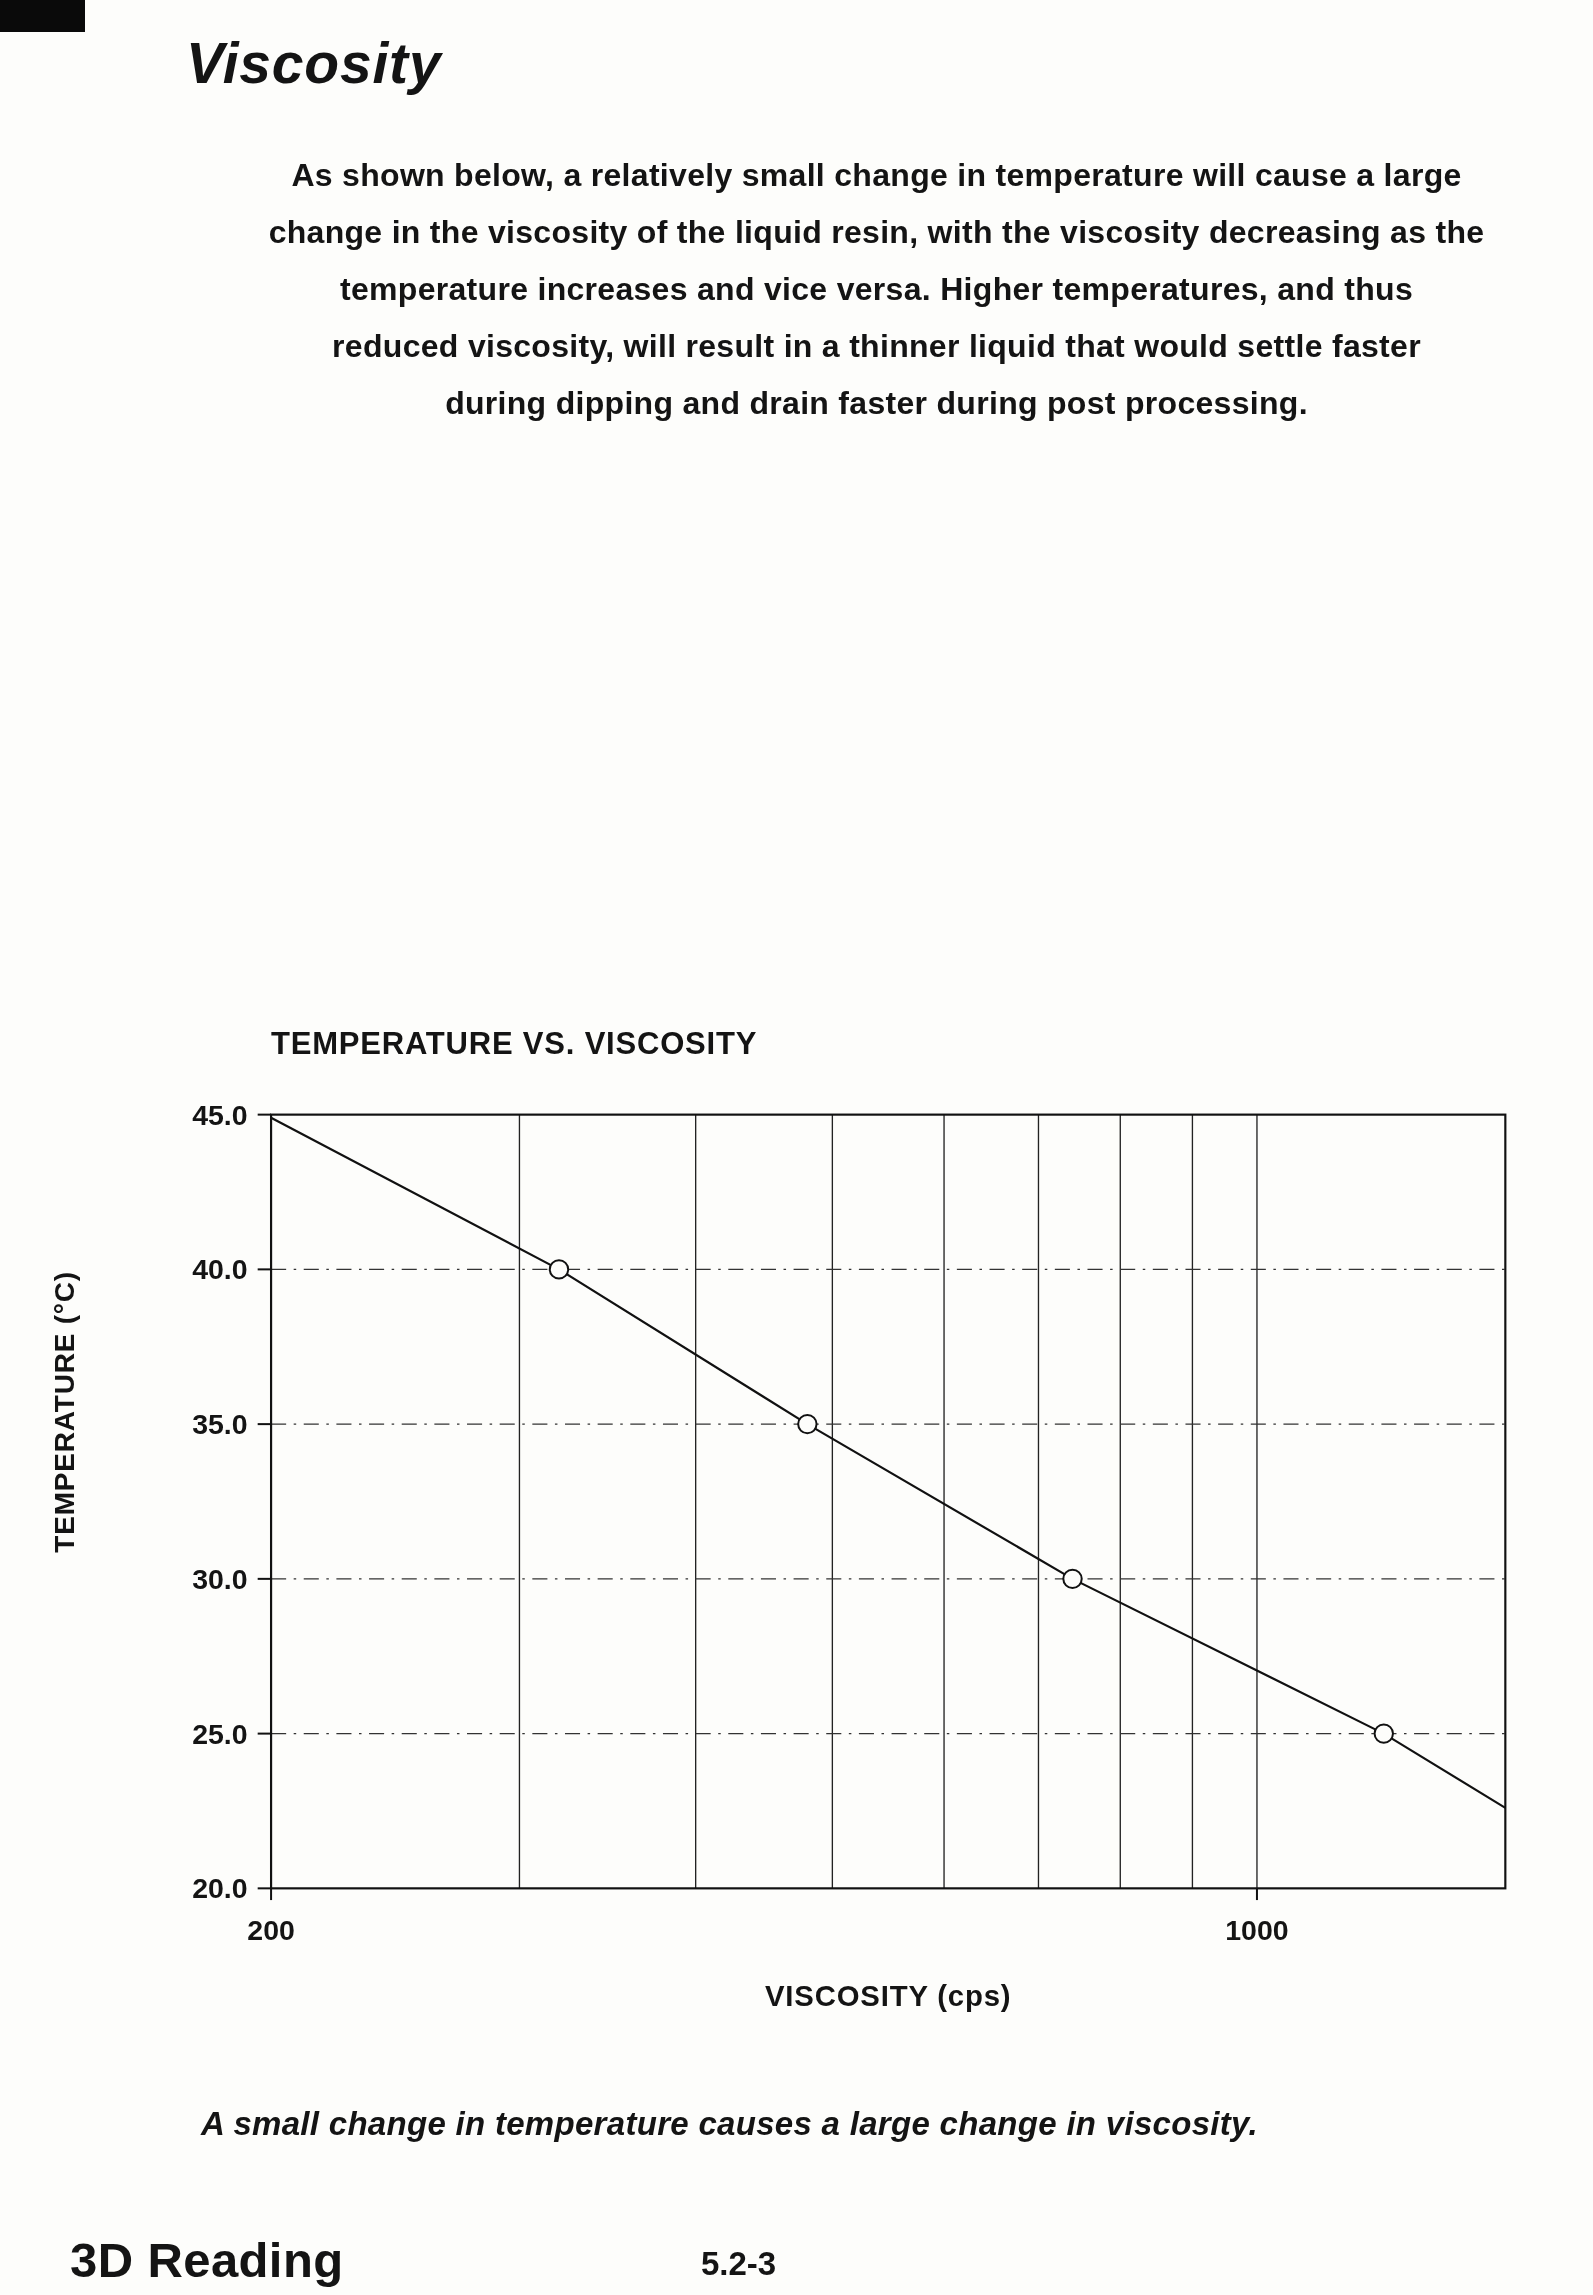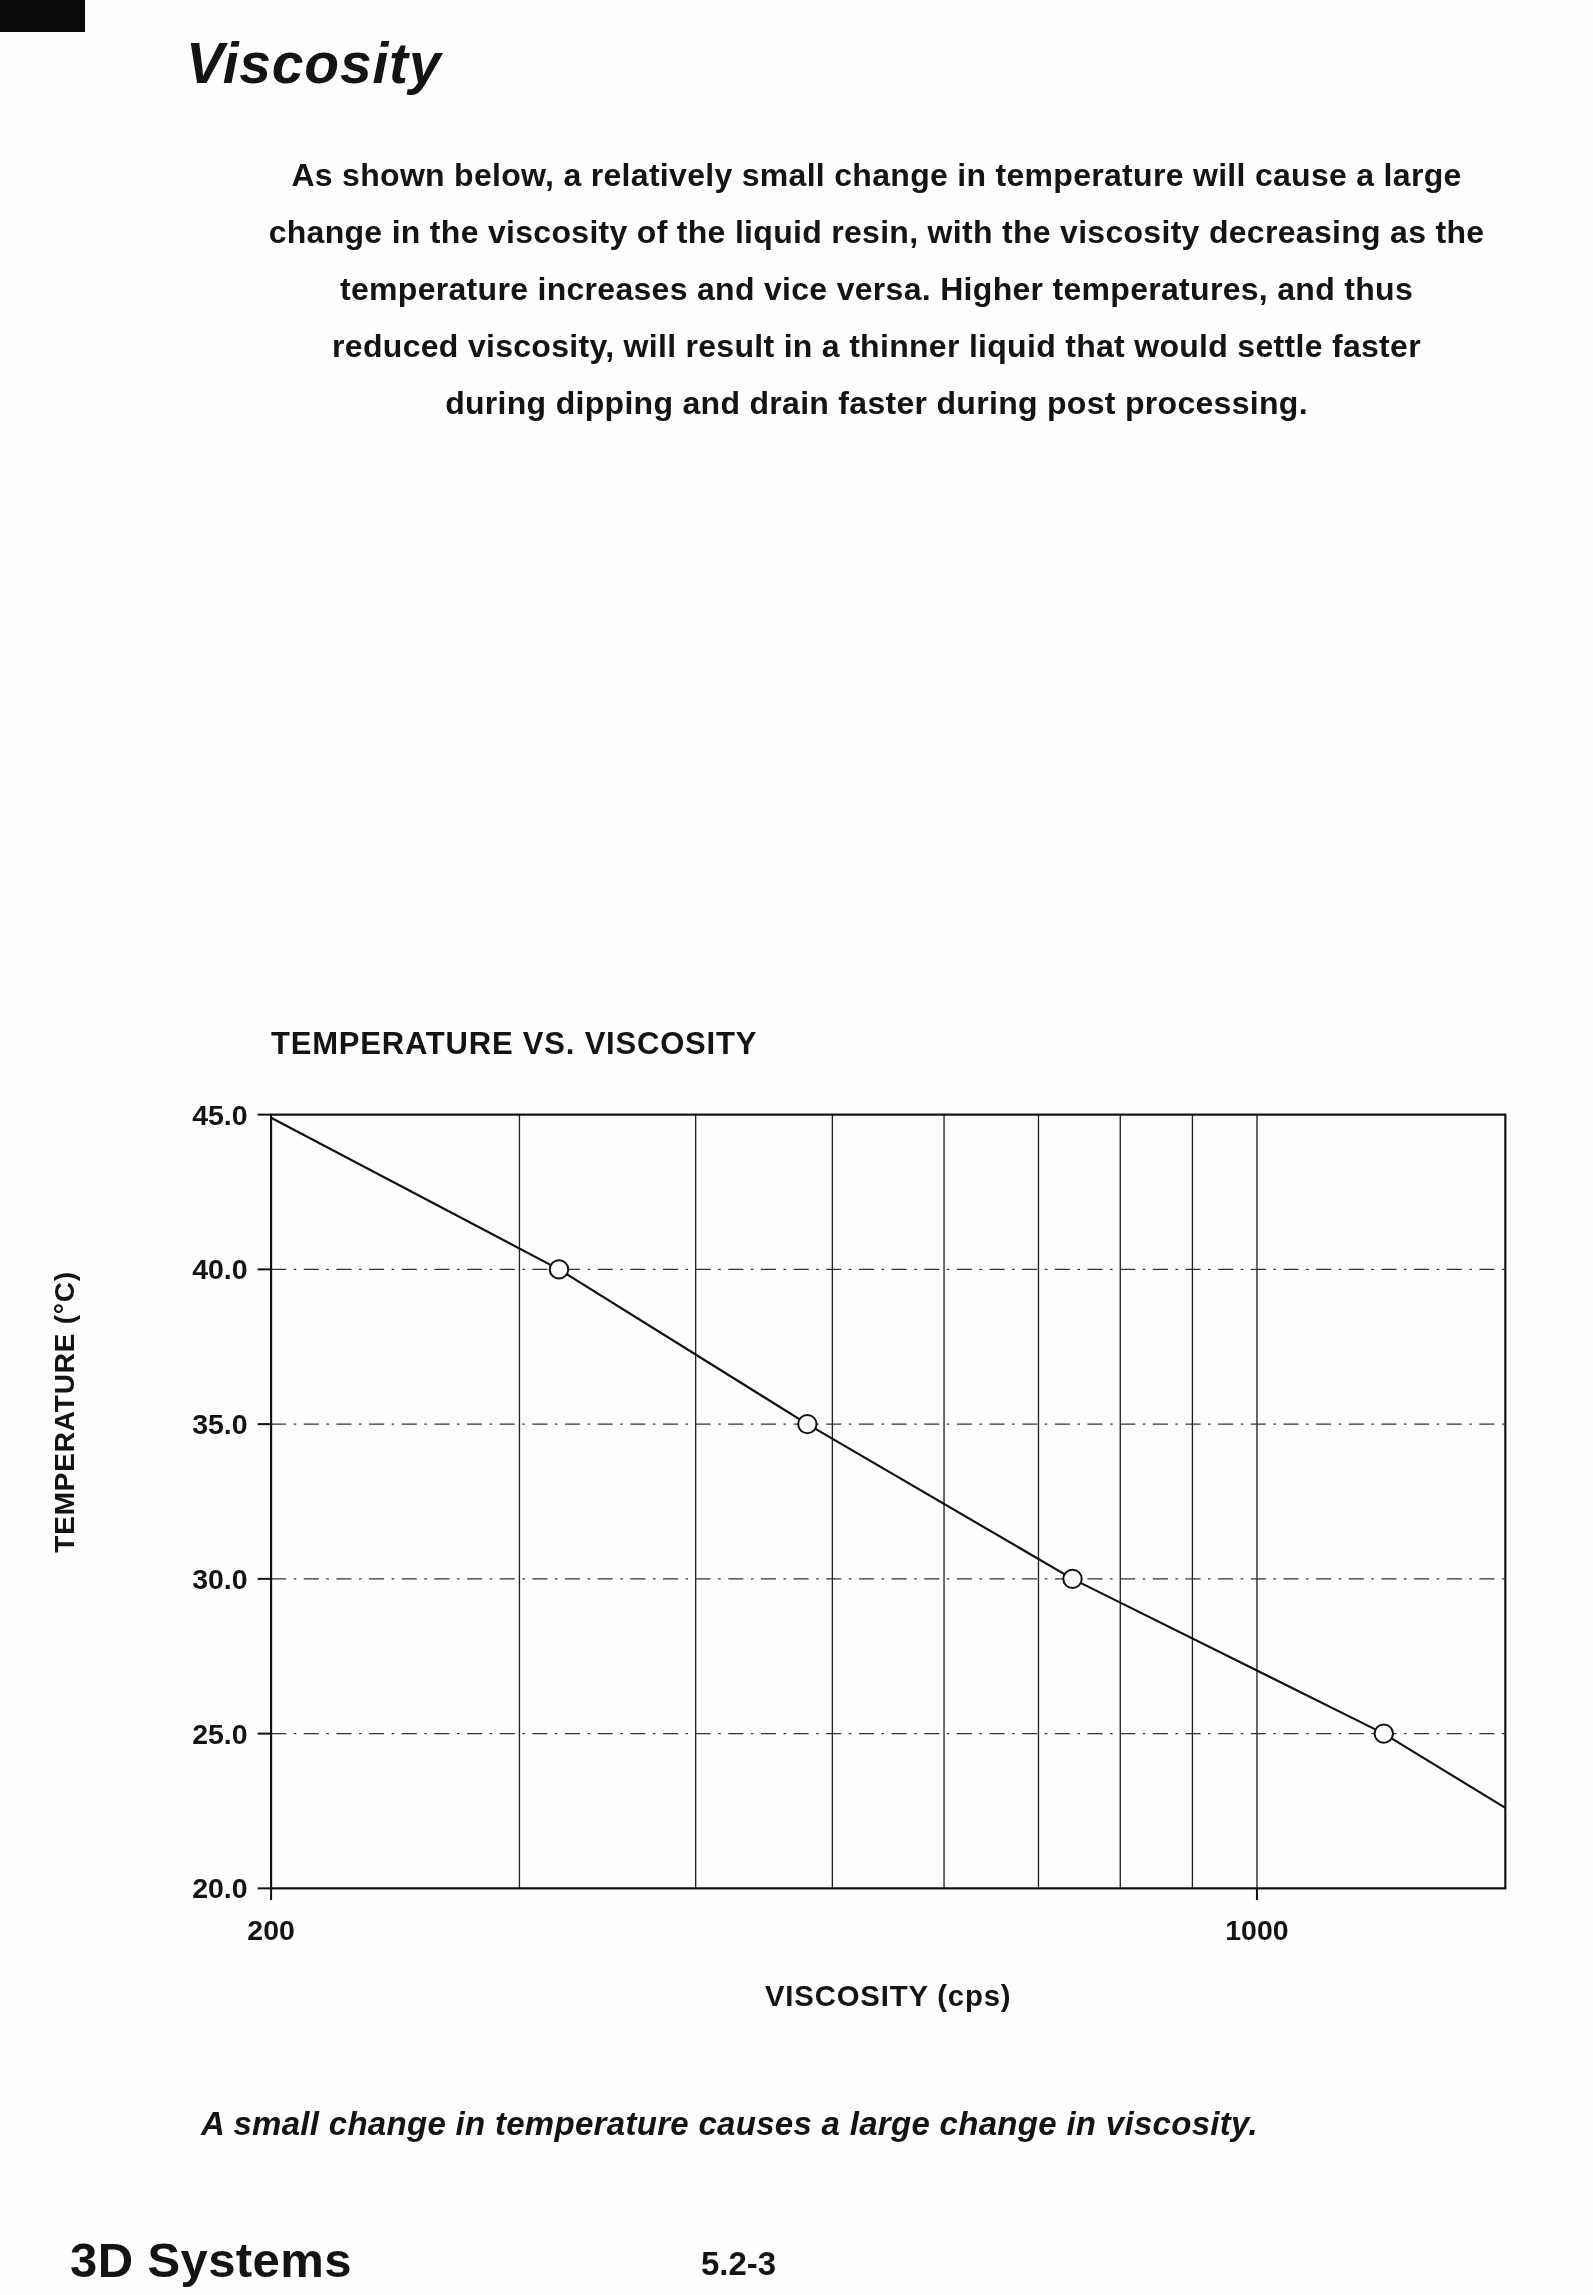--- a/index.html
+++ b/index.html
@@ -116,18 +116,18 @@
       <circle cx="527.8306173771912" cy="230.79999999999995" r="11" fill="#fdfdfb" stroke="#111111" stroke-width="2.4"></circle>
       <circle cx="824.4481534363654" cy="415.6" r="11" fill="#fdfdfb" stroke="#111111" stroke-width="2.4"></circle>
       <circle cx="1141.109377723478" cy="600.4" r="11" fill="#fdfdfb" stroke="#111111" stroke-width="2.4"></circle>
       <circle cx="1512.823442767874" cy="785.2" r="11" fill="#fdfdfb" stroke="#111111" stroke-width="2.4"></circle>
       <text x="921" y="1110" text-anchor="middle" class="axis-label">VISCOSITY (cps)</text>
     </svg>
 
   <p class="caption">A small change in temperature causes a large change in viscosity.</p>
 
   <div class="footer">
-    <span class="brand">3D Systems</span>
+    <span class="brand">3D Reading</span>
     <span class="pageno">5.2-3</span>
   </div>
 
 </div>
 
 
 </body></html>

